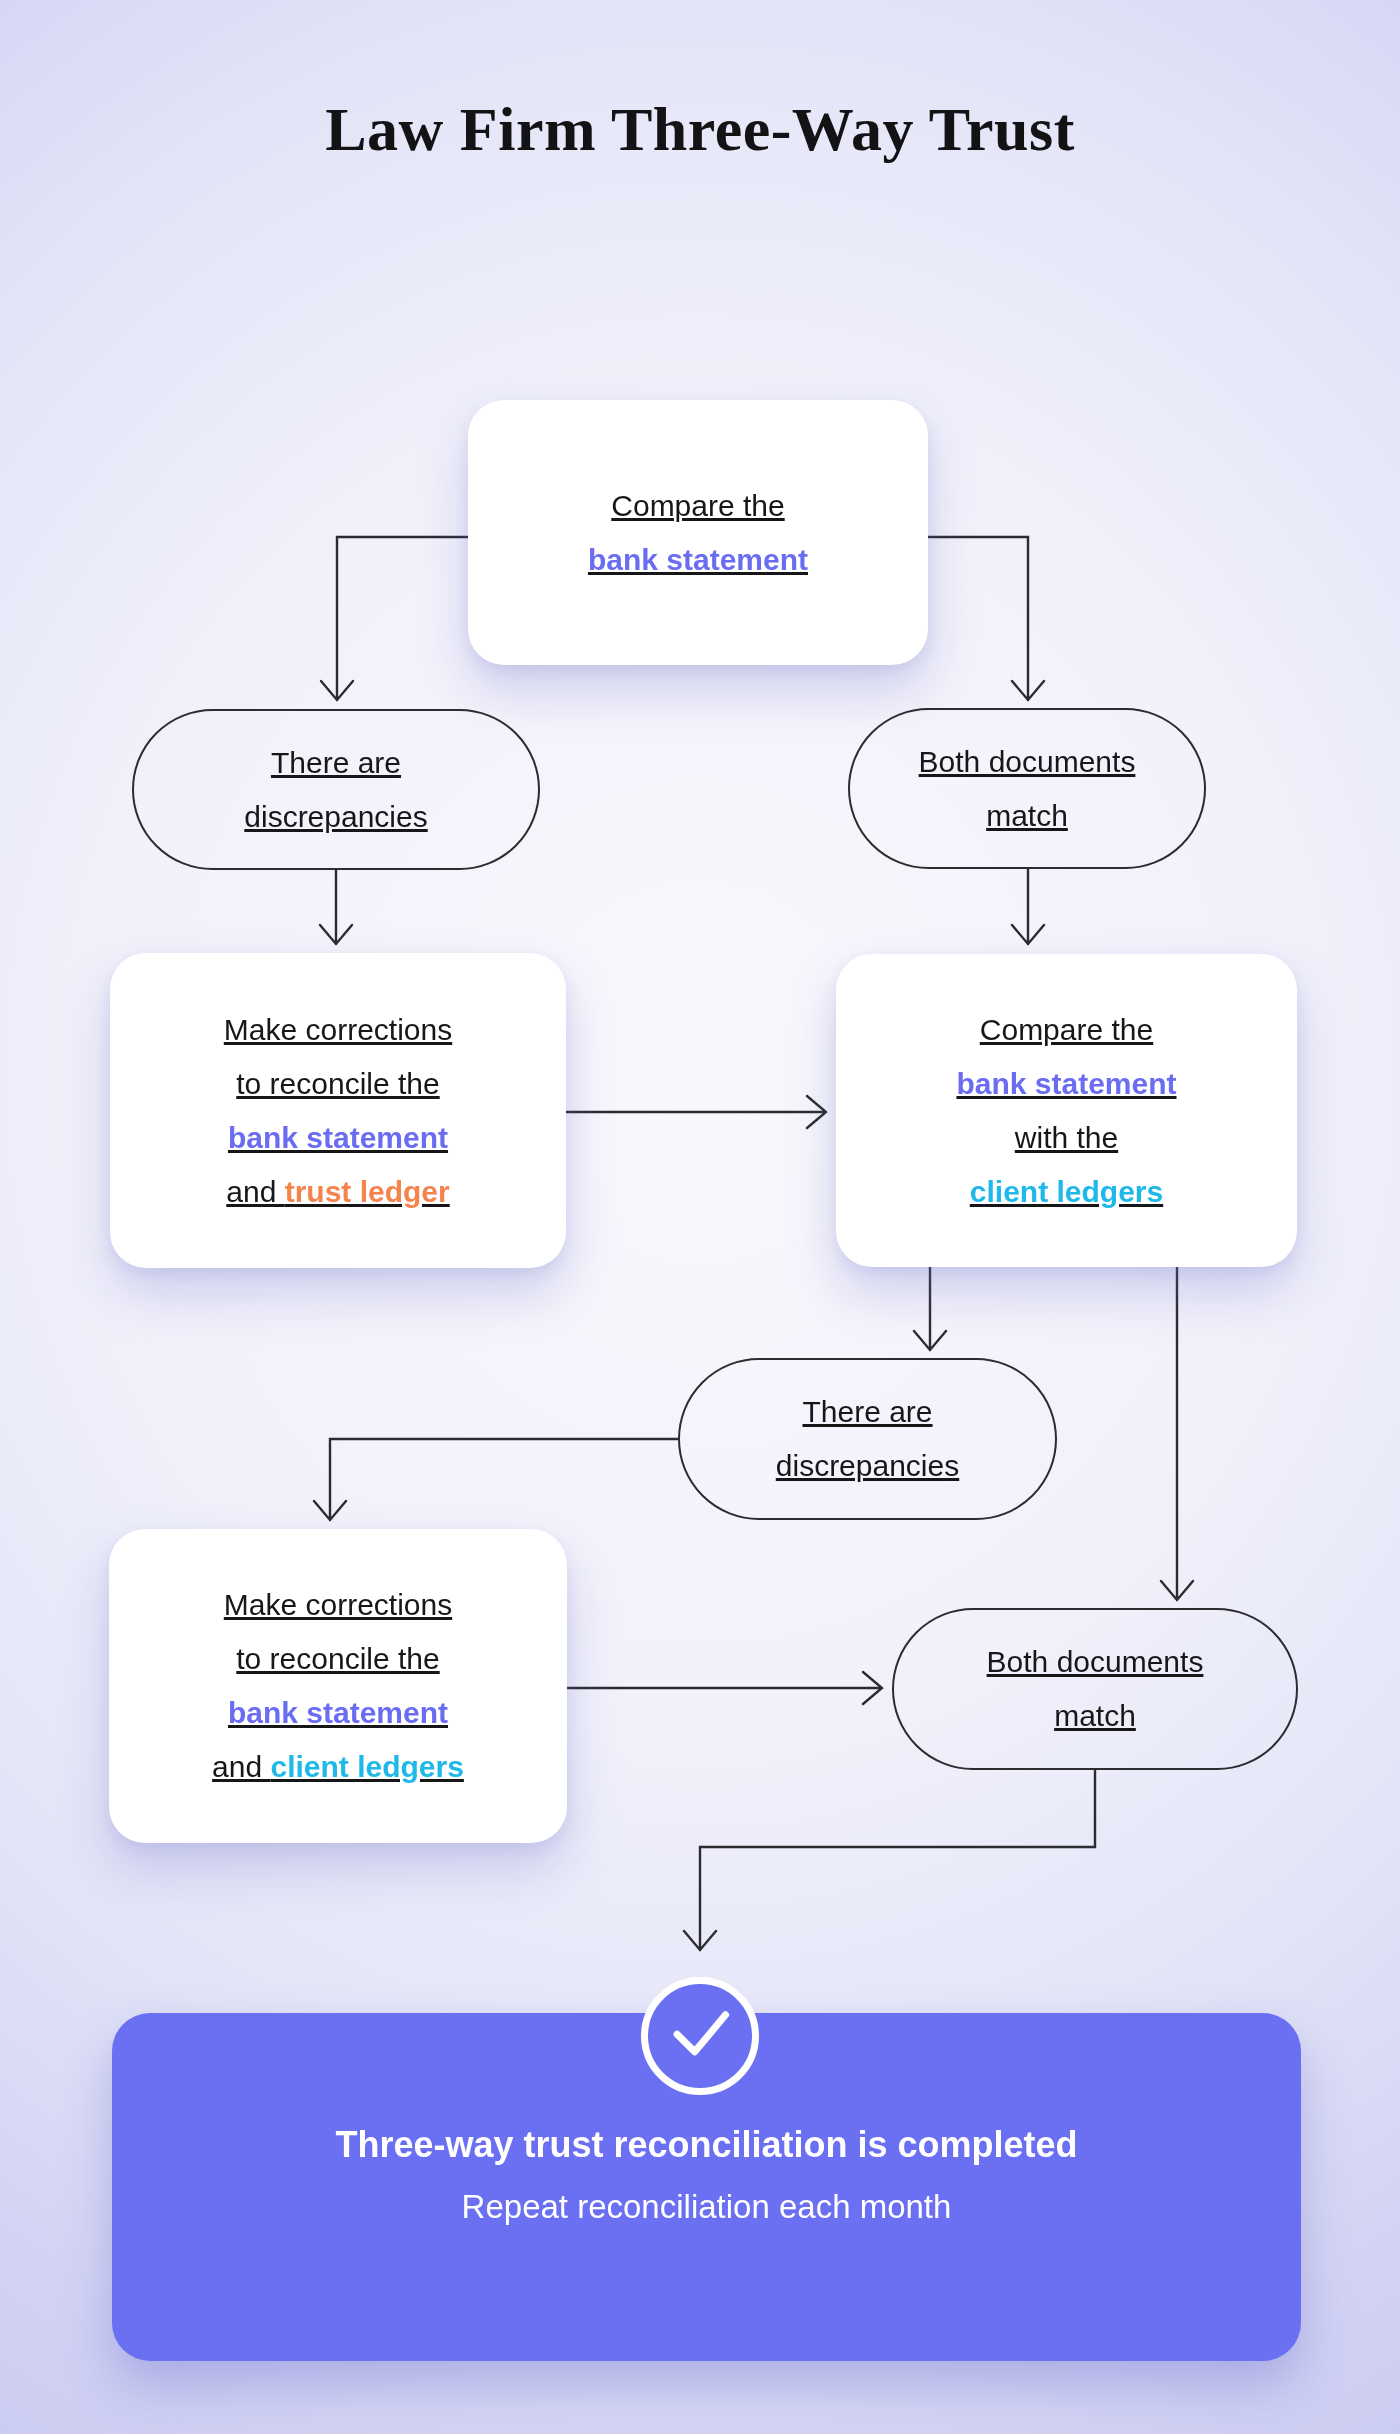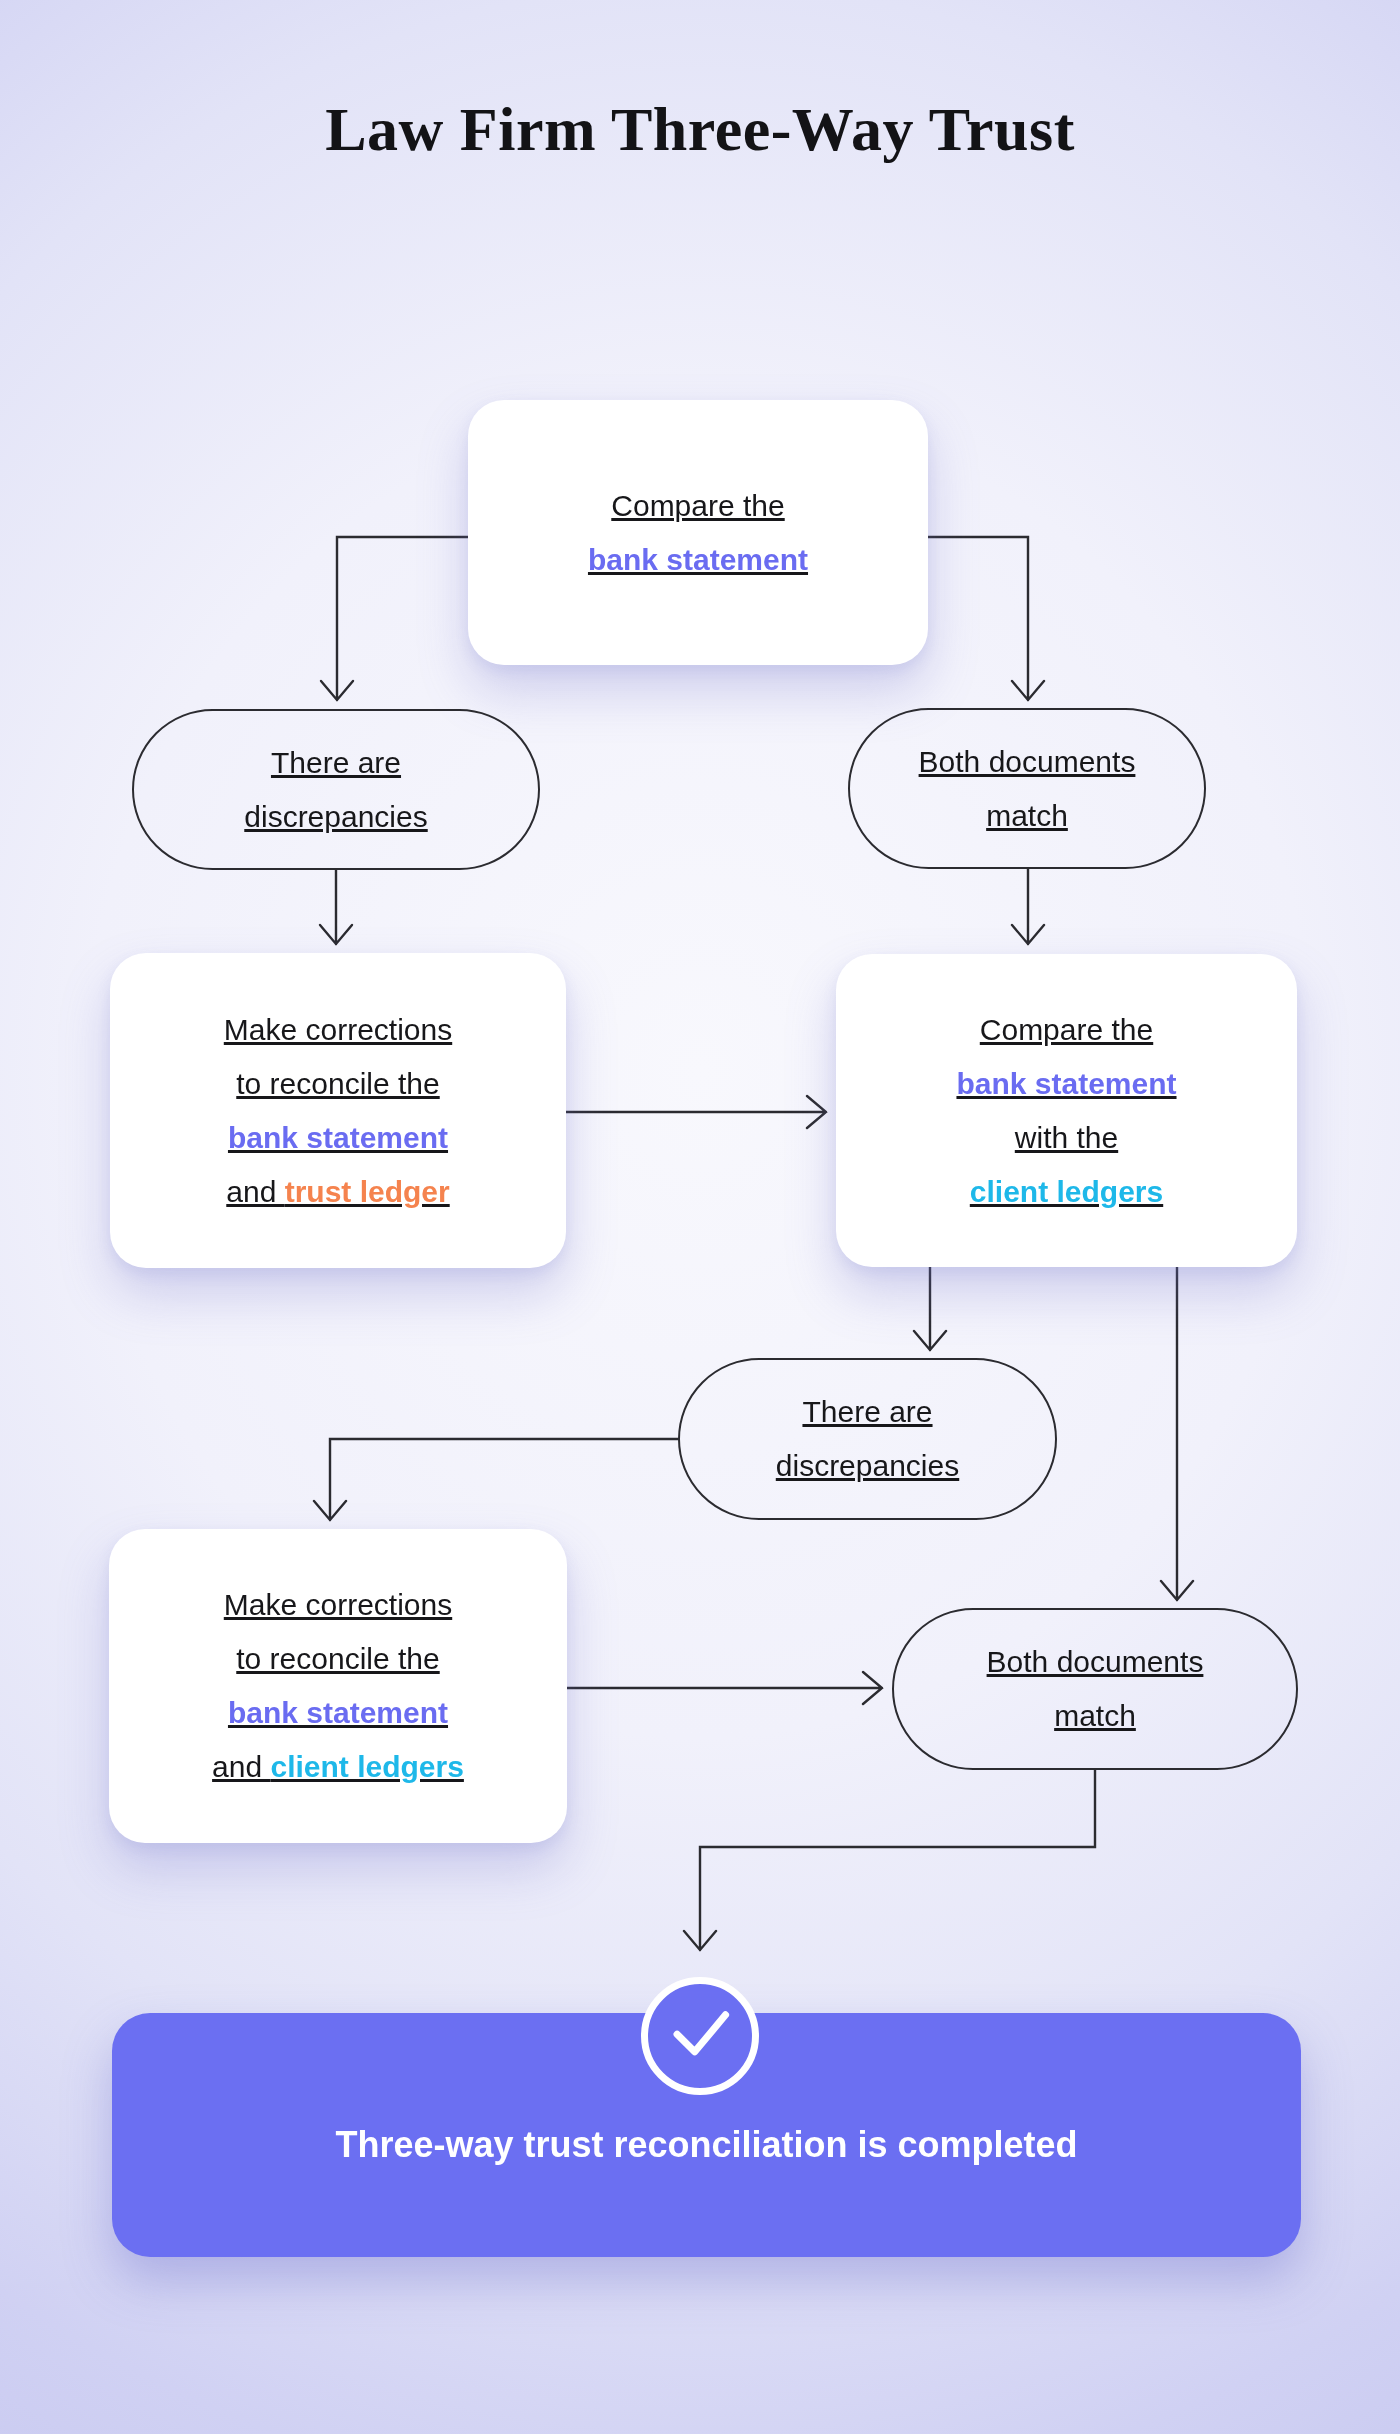--- a/index.html
+++ b/index.html
@@ -39,21 +39,21 @@
   .pill{
     border:2px solid var(--stroke,#2b2b30);
     border-radius:999px;
     background:transparent;
   }
   .hl-purple{font-weight:700;color:var(--accent-purple,#6a6cf1);}
   .hl-orange{font-weight:700;color:var(--accent-orange,#f5834e);}
   .hl-cyan{font-weight:700;color:var(--accent-cyan,#1eb8e9);}
   .cta{
     position:absolute;
-    left:112px;top:2013px;width:1189px;height:244px;
+    left:112px;top:2013px;width:1189px;height:348px;
     background:var(--cta-bg,#6b6ff2);
     border-radius:38px;
     box-shadow:0 24px 48px rgba(96,99,200,0.35);
   }
   .cta-badge{
     position:absolute;
     left:641px;top:1977px;width:118px;height:118px;
     border-radius:50%;
     background:var(--cta-bg,#6b6ff2);
     border:7px solid #ffffff;
@@ -131,20 +131,21 @@
   </div>
 
   <div class="node pill" style="left:892px;top:1608px;width:406px;height:162px;box-sizing:border-box;">
     <div>Both documents</div>
     <div>match</div>
   </div>
 
   <div class="cta">
     <div class="cta-text">
       <div class="cta-line1">Three-way trust reconciliation is completed</div>
+      <div class="cta-line2">Repeat reconciliation each month</div>
     </div>
   </div>
   <div class="cta-badge">
     <svg width="104" height="104" viewBox="0 0 118 118">
       <polyline points="33,57 53,77 88,35" fill="none" stroke="#ffffff" stroke-width="8" stroke-linecap="round" stroke-linejoin="round"></polyline>
     </svg>
   </div>
 
 </div>
 

